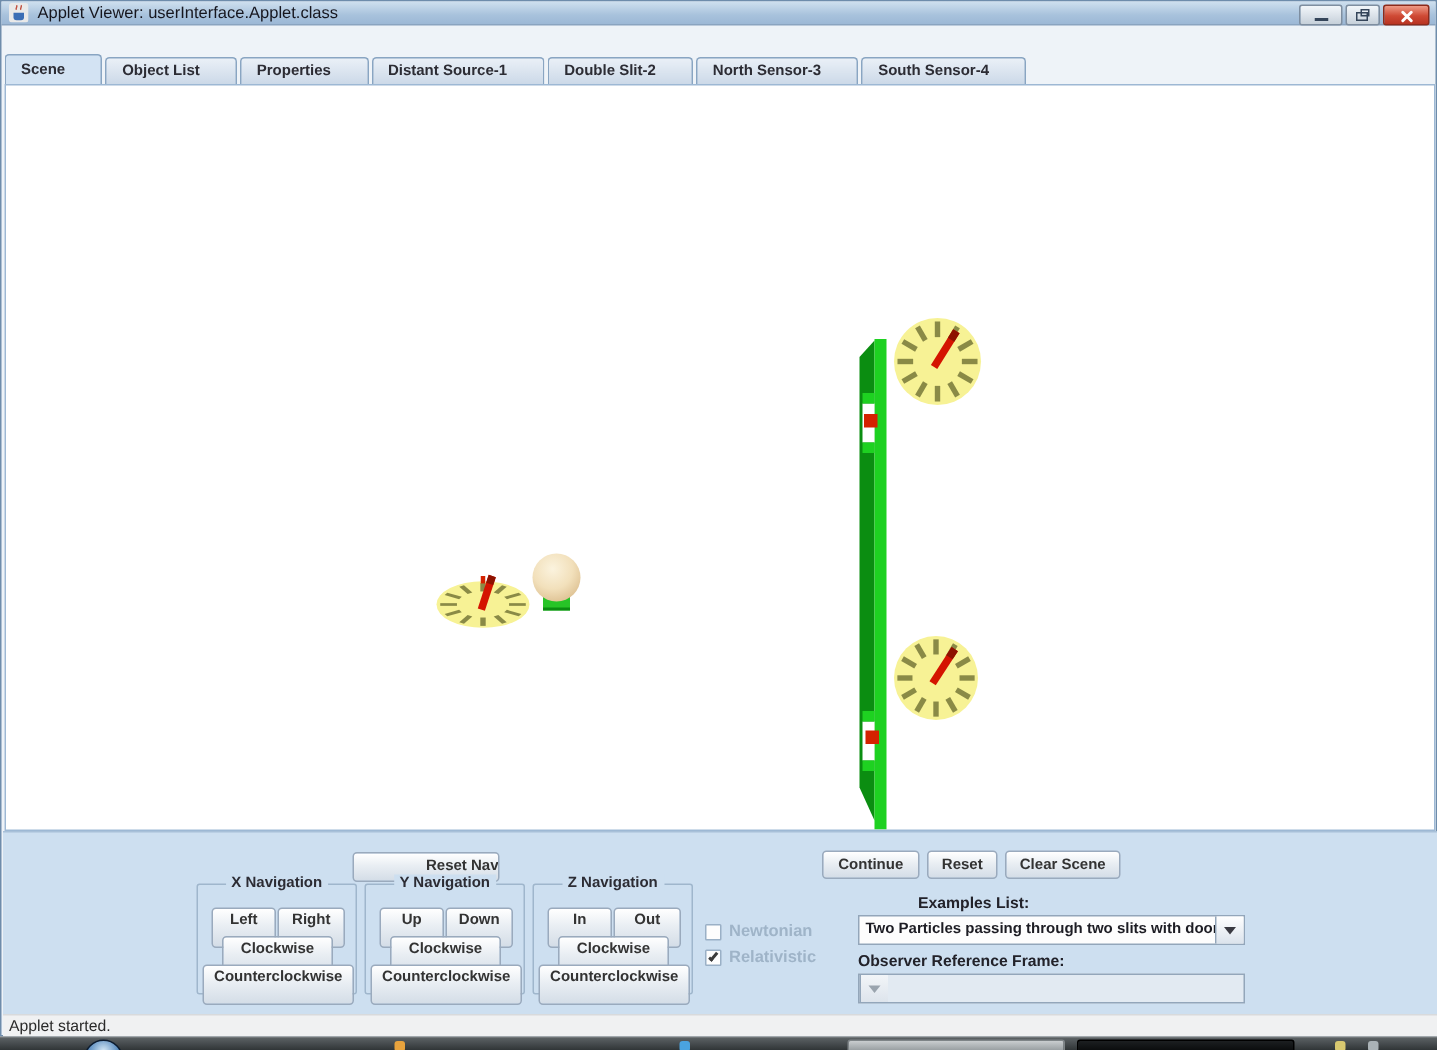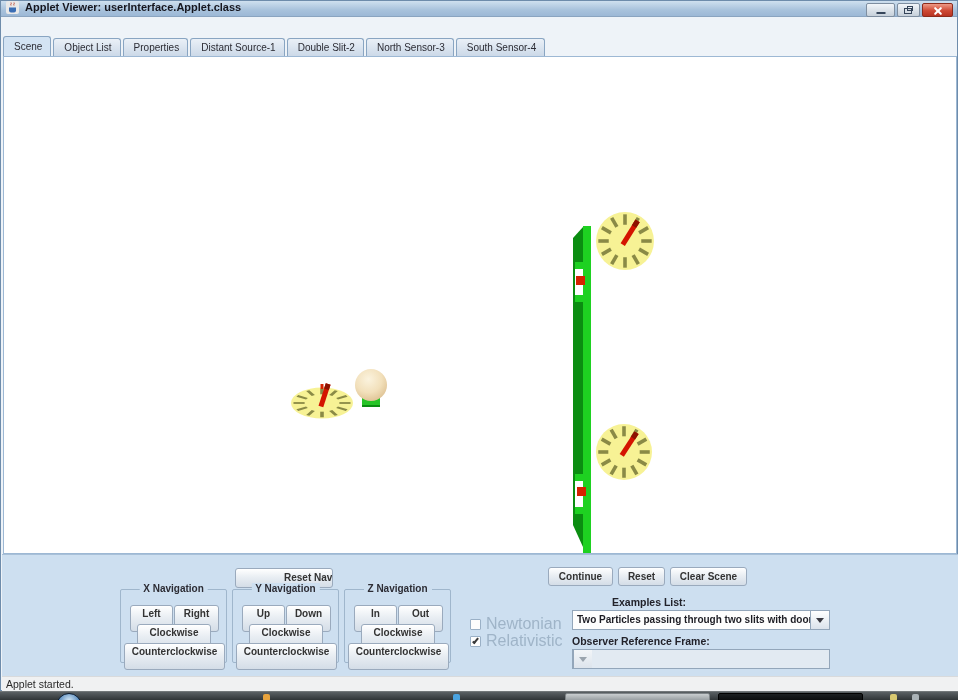--- a/index.html
+++ b/index.html
@@ -4,21 +4,21 @@
 <style>
   * { margin:0; padding:0; box-sizing:border-box; }
   html,body { width:958px; height:700px; overflow:hidden; }
   body { font-family:"Liberation Sans", sans-serif; background:#fff; position:relative; }
 
   
   .window { position:absolute; left:0; top:0; width:958px; height:691px;
             border:1px solid #6e8cab; background:#eef3f8; }
   .titlebar { position:absolute; left:0; top:0; right:0; height:16px;
               background:linear-gradient(#cfe0ef,#a8c2dc 60%,#9cb8d6);
-              border-bottom:1px solid #8aa4c0; display:flex; align-items:flex-start;font-weight:bold; }
+              border-bottom:1px solid #8aa4c0; display:flex; align-items:center; }
   .titlebar .ticon { margin:0 6px 0 5px; width:13px; height:13px; flex:0 0 auto; }
   .title-text { font-size:11px; color:#16161e; white-space:nowrap; }
   .winbtns { position:absolute; right:4px; top:2px; display:flex; gap:2px; }
   .wbtn { height:14px; border-radius:2px; border:1px solid #7e8ea0; position:relative;
           background:linear-gradient(#f2f6fa,#c6d0da); cursor:default; }
   .wbtn.min { width:29px; } .wbtn.max { width:23px; }
   .wbtn.close { width:31px; background:linear-gradient(#ee9a86,#cf4a35 55%,#b83322); border-color:#8c2b1c; }
   .glyph-min { position:absolute; left:50%; top:8px; transform:translateX(-50%);
                width:9px; height:2px; background:#35455a; }
   .glyph-max1 { position:absolute; left:6px; top:4px; width:8px; height:6px; border:1px solid #35455a; }
@@ -26,52 +26,52 @@
   .glyph-x1,.glyph-x2 { position:absolute; left:50%; top:6px; width:10px; height:2px; background:#fff; border-radius:1px; }
   .glyph-x1 { transform:translateX(-50%) rotate(45deg); }
   .glyph-x2 { transform:translateX(-50%) rotate(-45deg); }
 
   .menubar { position:absolute; left:1px; top:18px; right:1px; height:17px;
              background:#f7f8fa; border-bottom:1px solid #dfe3e8; display:flex; align-items:center; }
   .menu-item { font-size:11px; color:#222; padding:0 7px; }
 
   
   .tabbar { position:absolute; left:2px; top:35px; right:2px; height:20px; display:flex; align-items:flex-end; }
-  .tab { font-size:10px; font-weight:normal; color:#2c2c34; padding:3px 8px 3px 10px; margin-right:2px;
+  .tab { font-size:10px; font-weight:bold; color:#2c2c34; padding:3px 24px 3px 10px; margin-right:2px;
          background:linear-gradient(#eaf0f7,#ccd9e8); border:1px solid #89a5c2; border-bottom:none;
          border-radius:3px 3px 0 0; height:18px; white-space:nowrap; }
   .tab.selected { background:#d3e3f3; height:20px; padding-top:4px; }
 
   
   .canvas { position:absolute; left:2px; top:55px; width:954px; height:498px;
             background:#fff; border:1px solid #9db8d4; }
   .canvas svg { position:absolute; left:0; top:0; width:100%; height:100%; }
 
   
   .controls { position:absolute; left:1px; top:553px; width:956px; height:122px;
               background:#cddff0; border-top:1px solid #a8c0d8; }
   .btn { position:absolute; height:27px; border:1px solid #9aaabd; border-radius:3px;
          background:linear-gradient(#ffffff,#e9eef3 45%,#d4dde7);
          font-family:"Liberation Sans",sans-serif; font-size:10px; font-weight:bold; color:#333;
          text-align:center; line-height:15px; box-shadow:0 1px 0 rgba(255,255,255,.6) inset; cursor:default;
          white-space:nowrap; overflow:hidden; }
-  .grp { position:absolute; top:34px; width:107px; height:74px; border:1px solid #9fb6cc; border-radius:2px; }
+  .grp { position:absolute; top:34px; width:107px; height:74px; border:1px solid #9fb6cc; border-radius:2px;margin-left:11px; }
   .grp-title { position:absolute; top:-7px; left:50%; transform:translateX(-50%);
                background:#cddff0; padding:0 4px; font-size:10px; font-weight:bold; color:#2c2c34; white-space:nowrap; }
   .g-b1 { left:9px;  top:15px; width:43px; }
   .g-b2 { left:53px; top:15px; width:45px; }
   .g-cw { left:16px; top:34px; width:74px; }
   .g-ccw{ left:3px;  top:53px; width:101px;}
 
   .cb-row { position:absolute; left:468px; display:flex; align-items:center; }
   .cb-box { width:11px; height:11px; background:#fdfdfd; border:1px solid #9ab0c6; border-radius:1px;
             position:relative; flex:0 0 auto; }
   .cb-check { position:absolute; left:1px; top:2px; width:7px; height:3px;
               border-left:2px solid #3a3a3a; border-bottom:2px solid #3a3a3a; transform:rotate(-50deg); }
-  .cb-label { margin-left:5px; font-size:16px; color:#9fb4c8; }
+  .cb-label { margin-left:5px; font-size:11px; color:#9fb4c8;font-weight:bold; }
 
   .fld-label { position:absolute; font-size:10.5px; font-weight:bold; color:#22222a; white-space:nowrap; }
   .combo { position:absolute; width:258px; height:20px; border:1px solid #93a6ba; background:#fdfdfd;
            display:flex; align-items:stretch; }
   .combo-value { flex:1; font-size:10px; font-weight:bold; color:#1d1d24; line-height:18px;
                  padding:0 4px; white-space:nowrap; overflow:hidden; }
   .combo-btn { width:19px; border-left:1px solid #93a6ba; background:linear-gradient(#ffffff,#dbe3ec);
                display:flex; align-items:center; justify-content:center; }
   .arrow-down { width:0; height:0; border-left:4px solid transparent; border-right:4px solid transparent;
                 border-top:5px solid #3a3a42; }

